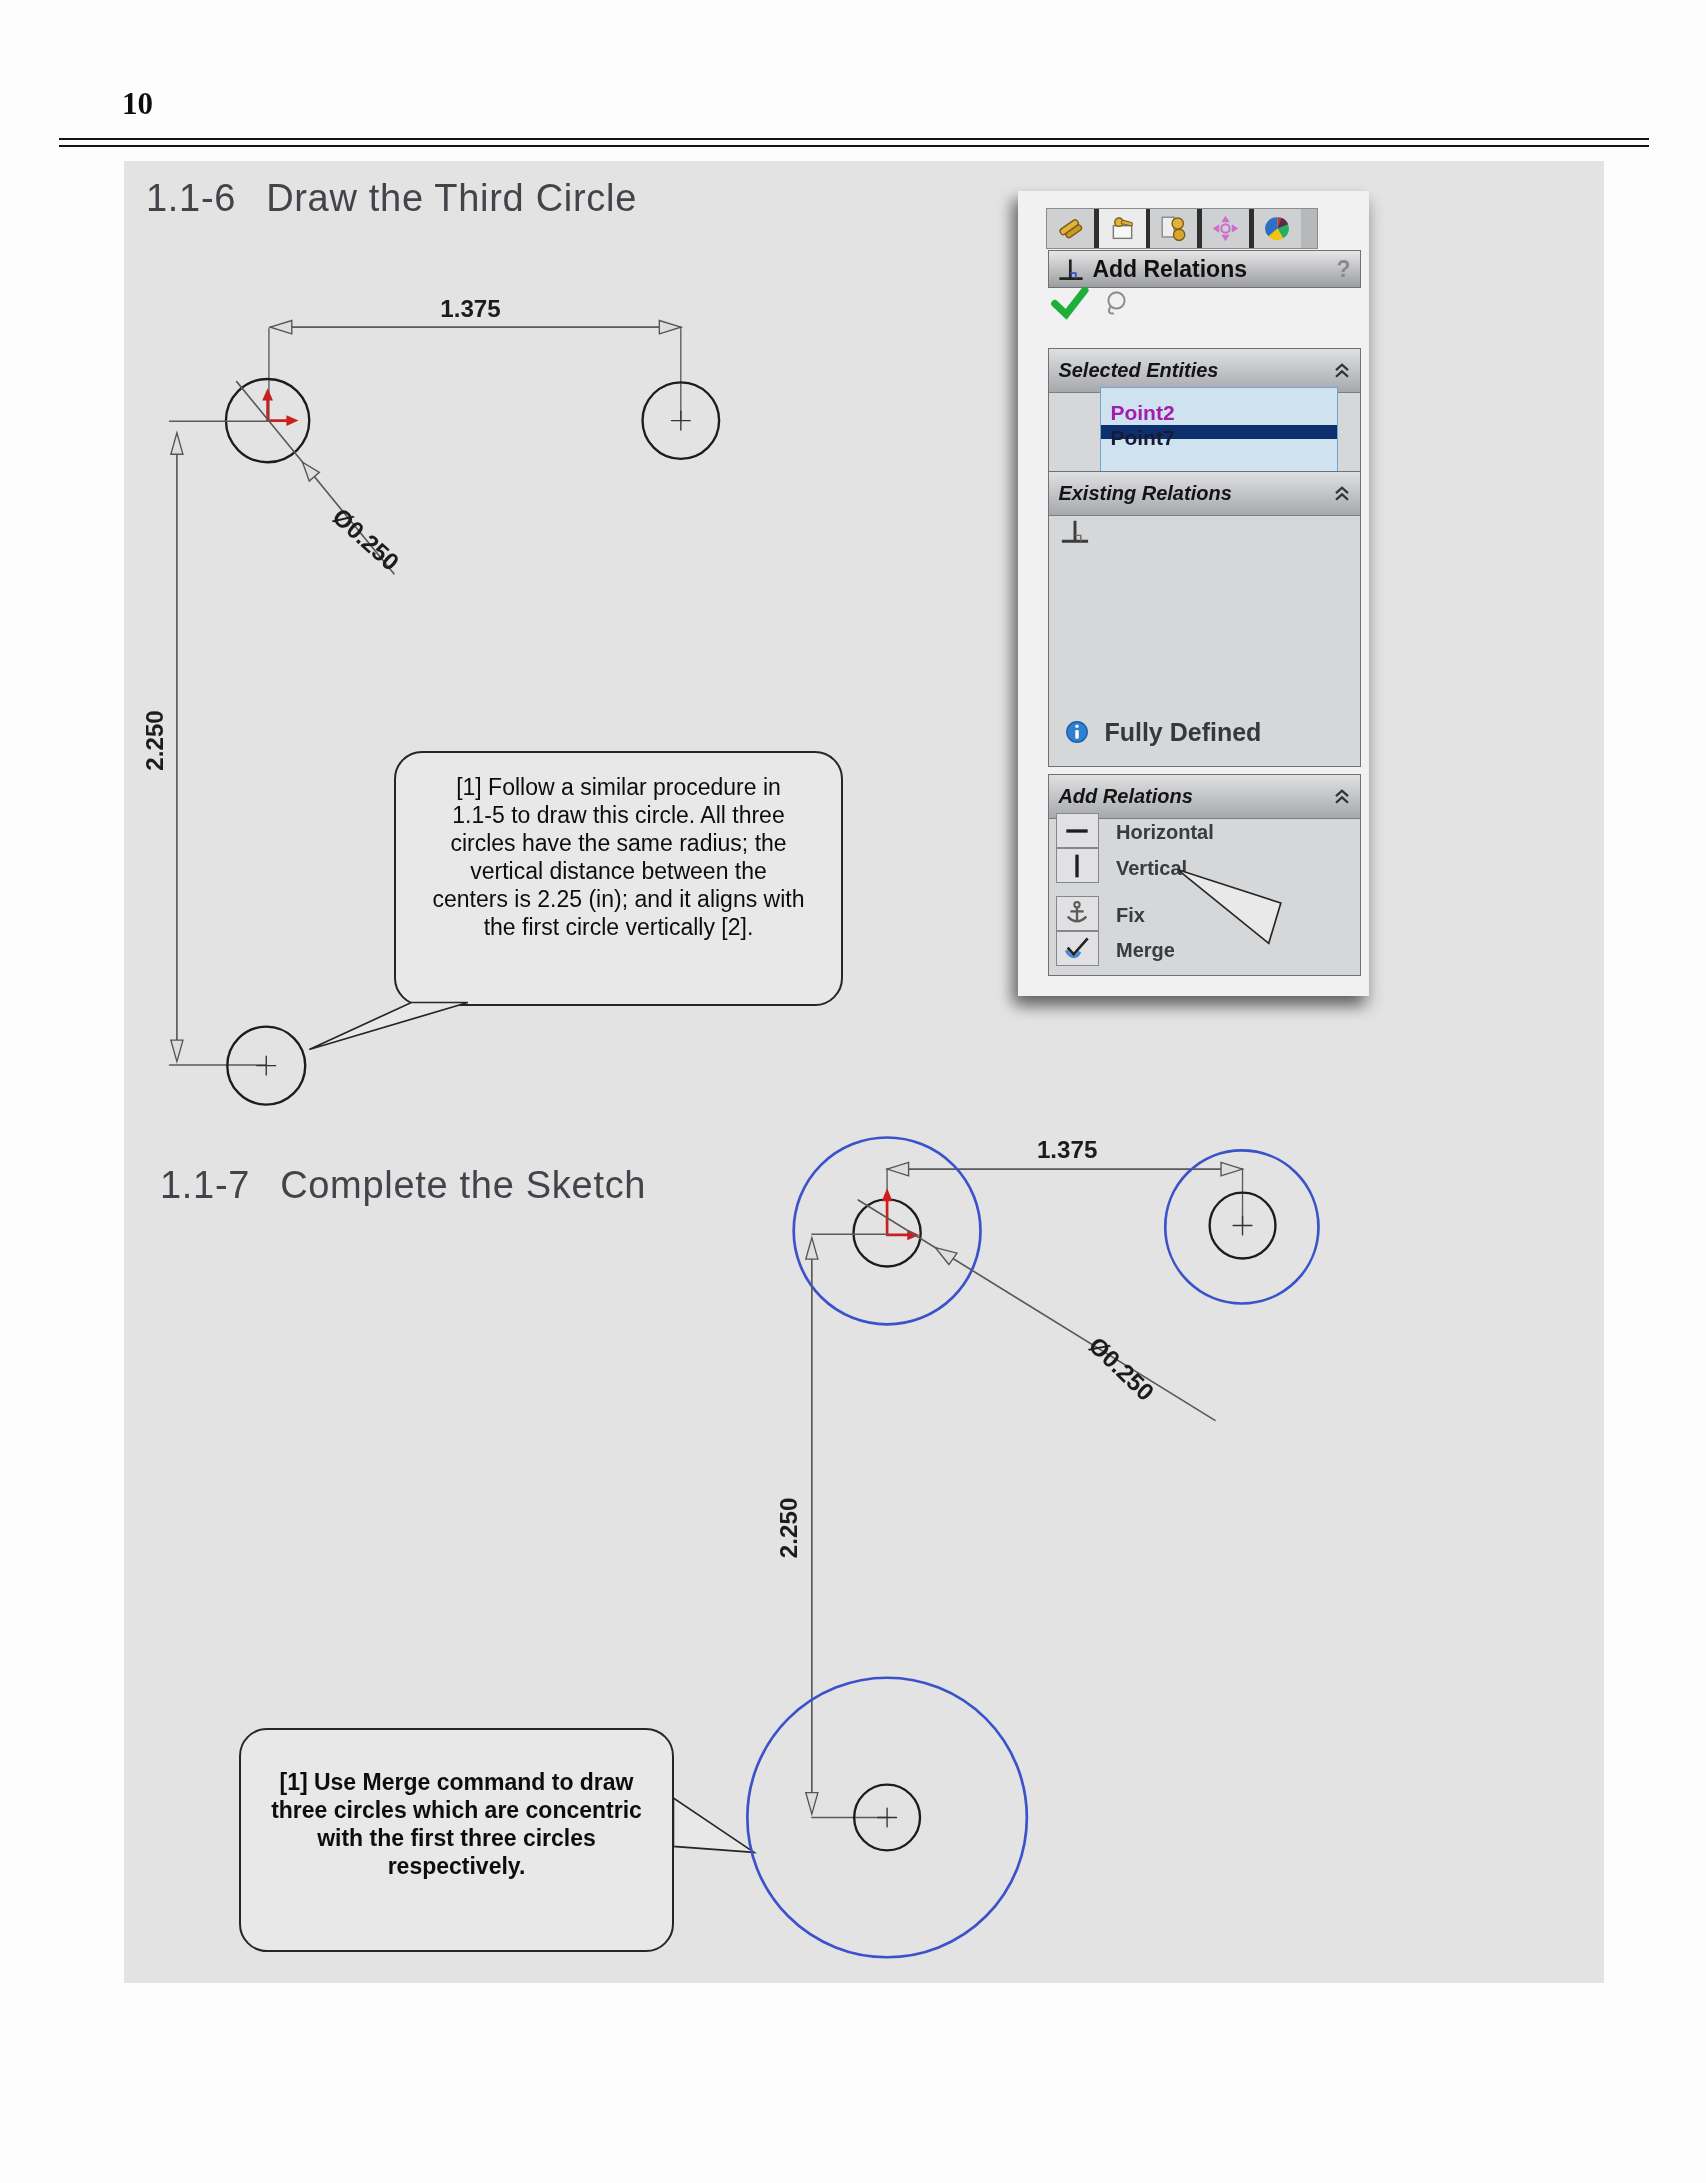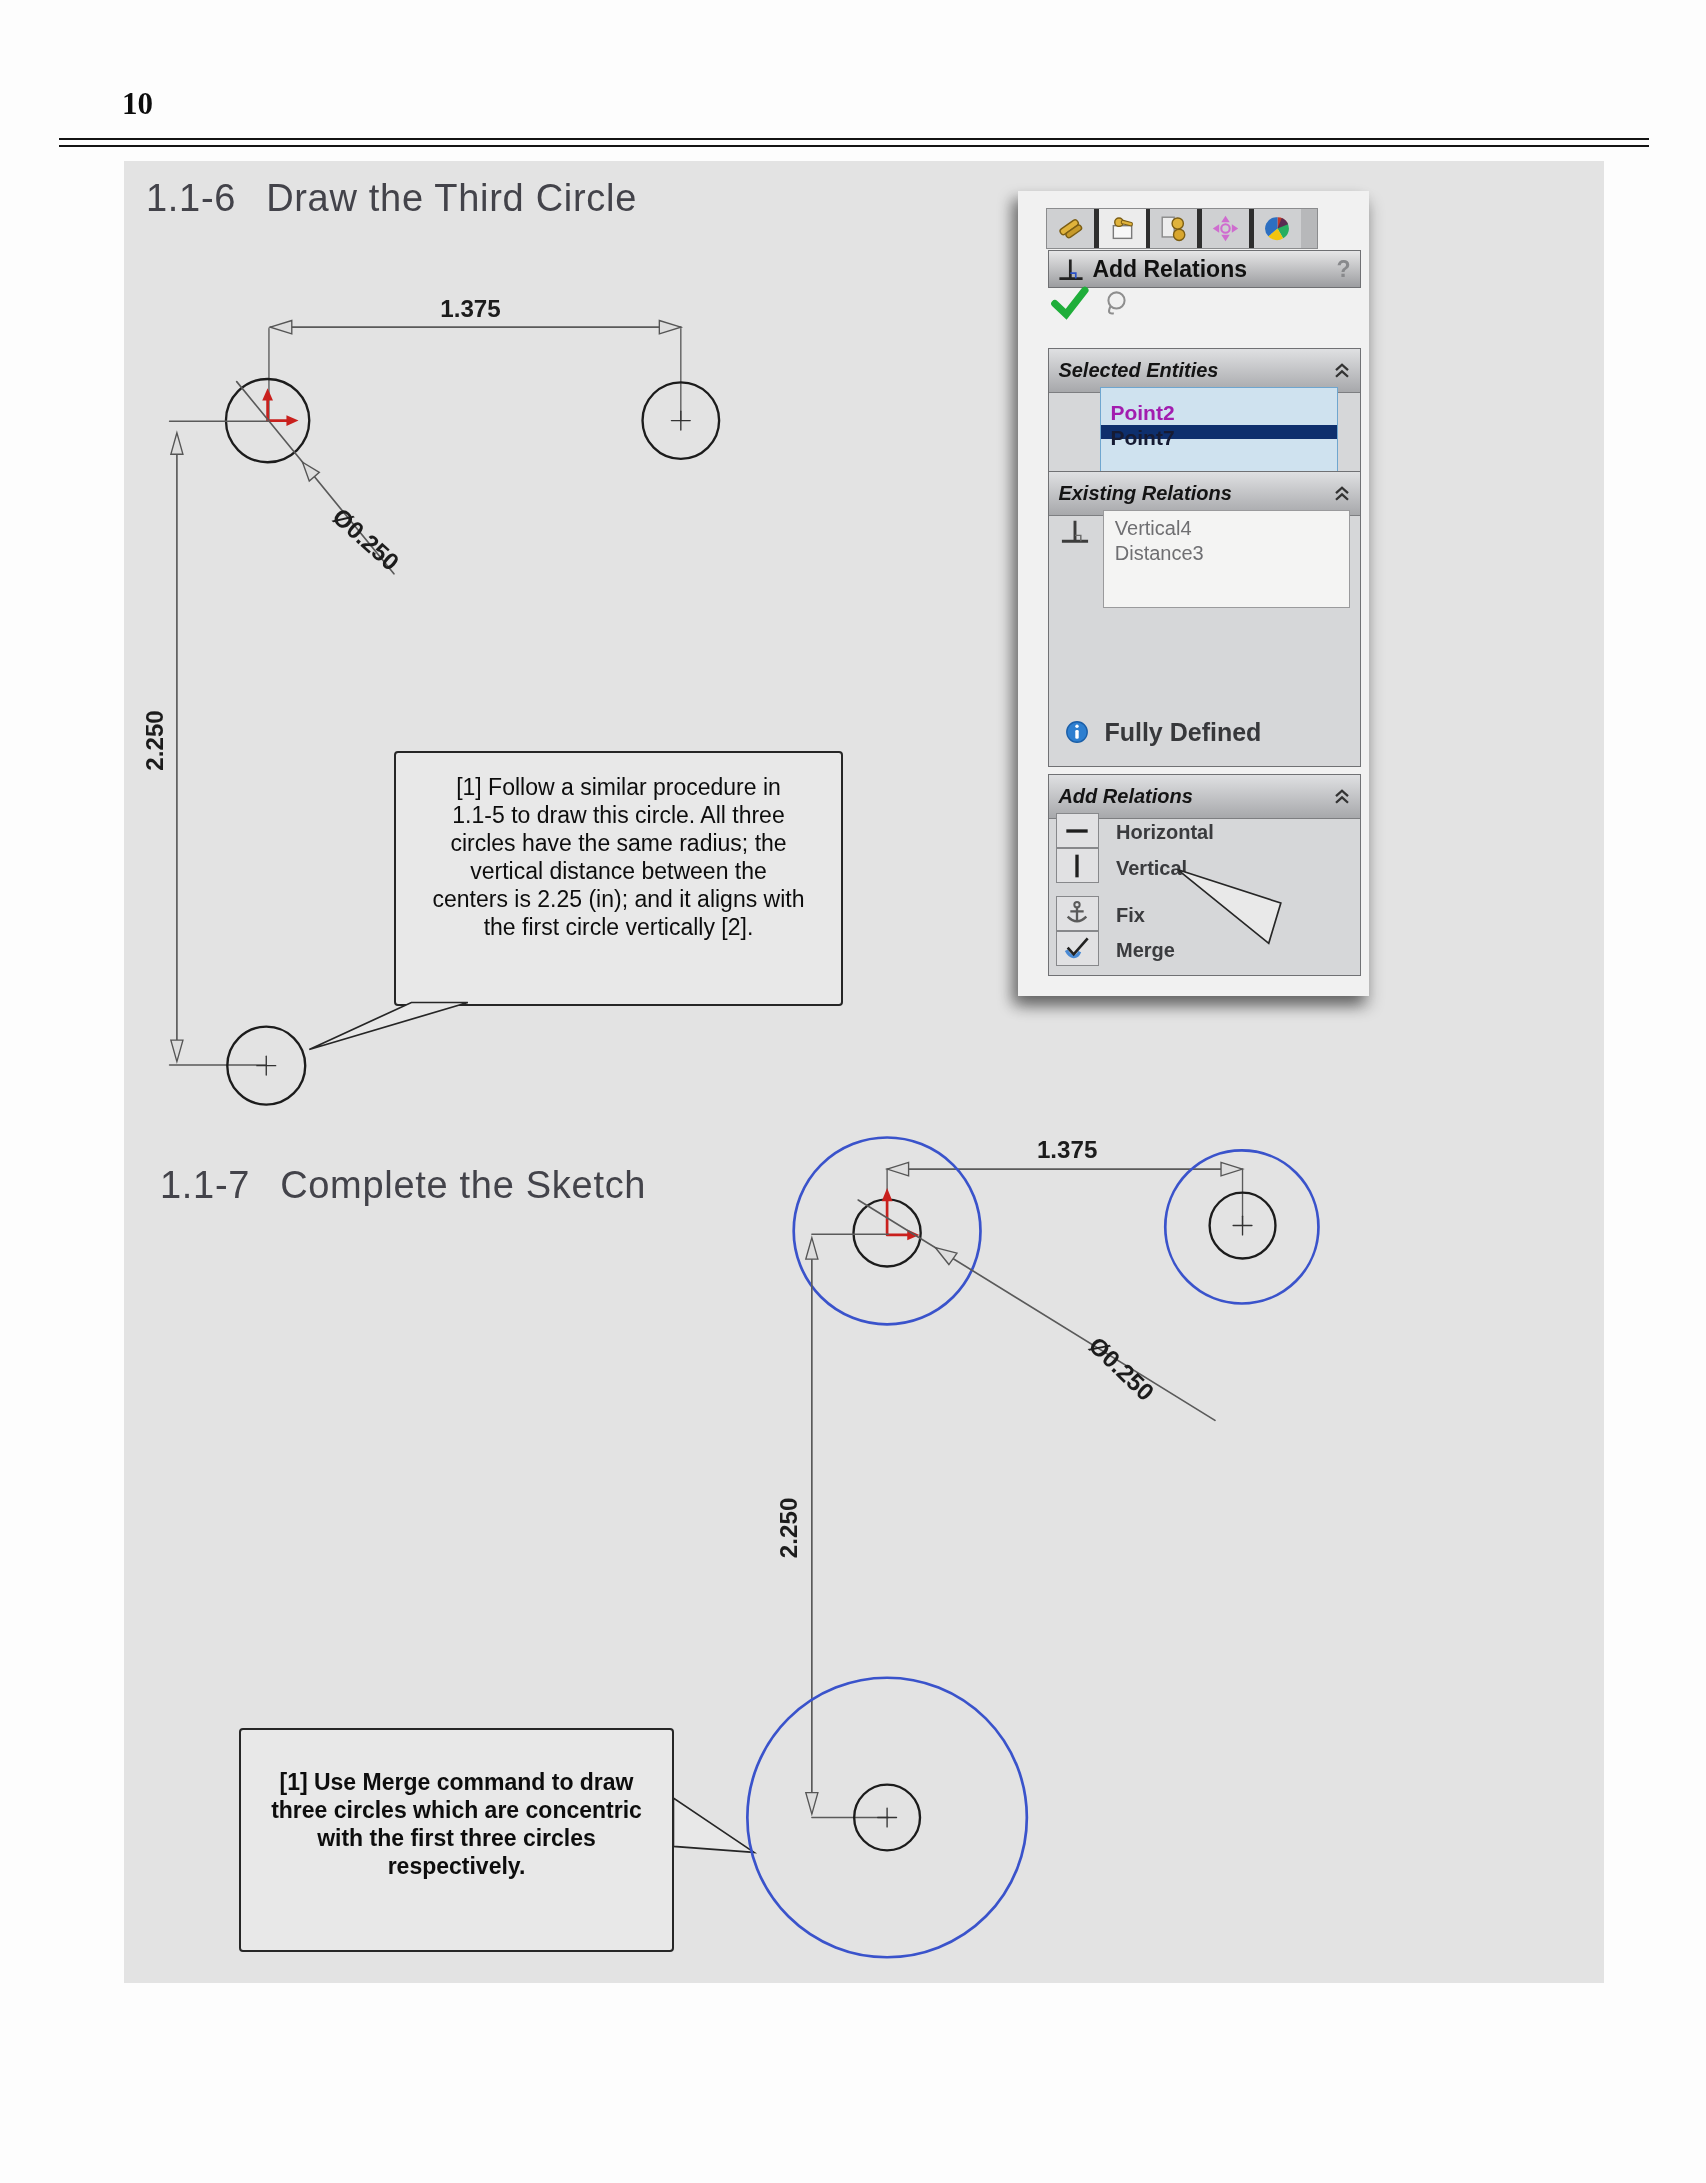--- a/index.html
+++ b/index.html
@@ -8,21 +8,21 @@
   .abs{position:absolute;}
   
   .pagenum{font-family:"Liberation Serif",serif;font-weight:700;font-size:31px;color:#0c0c0c;}
   .booktitle{font-family:"Liberation Serif",serif;font-weight:700;font-style:italic;font-size:31px;color:#0c0c0c;}
   .rule{border-top:2.7px solid #141414;border-bottom:2px solid #141414;height:4.7px;}
   
   .canvas{background:#e3e3e3;}
   .sectitle{font-size:38px;color:#43434a;letter-spacing:0.7px;white-space:nowrap;}
   .sectitle .sid{margin-right:30px;}
   
-  .callout{background:#e8e8e8;border:2px solid #262626;border-radius:4px;
+  .callout{background:#e8e8e8;border:2px solid #262626;border-radius:28px;
            text-align:center;color:#0d0d0d;font-size:23px;line-height:28px;box-sizing:border-box;}
   .callout .b{font-weight:700;}
   .co-bold{font-weight:700;}
   
   .sheet{background:#f1f1f1;box-shadow:-6.7px 8px 13.4px rgba(0,0,0,.38),0 10.8px 15px rgba(0,0,0,.30);}
   .toolbar{background:#b7b8ba;border:0.7px solid #8b8c8e;display:flex;align-items:stretch;}
   .tab{width:47px;background:#cfd0d2;display:flex;align-items:center;justify-content:center;}
   .tab.active{background:#ececec;}
   .tabsep{width:4.7px;background:#2e2e2e;}
   .pmhead{background:linear-gradient(#e6e6e7,#9c9da0);border:0.7px solid #6f7073;
@@ -158,24 +158,20 @@
               <path d="M6 12 L15 4 L24 12 M6 22 L15 14 L24 22" stroke="#333" stroke-width="3.5" fill="none"></path>
             </svg>
         </span>
       </div>
       <div class="abs" style="left:9.4px;top:43px;">
         <svg width="34" height="32" viewBox="0 0 44 44">
             <path d="M4 36 H40 M22 36 V8" stroke="#3c3c3c" stroke-width="4" fill="none"></path>
             <path d="M22 28 h8 v8" stroke="#6a6a6a" stroke-width="2" fill="none"></path>
           </svg>
       </div>
-      <div class="abs ex-list" style="left:54px;top:38px;width:247px;height:98px;">
-        <div>Vertical4</div>
-        <div>Distance3</div>
-      </div>
       <div class="abs status" style="left:13.4px;top:245px;">
         <span style="margin-right:12px;">
           <svg width="30" height="30" viewBox="0 0 44 44">
               <circle cx="22" cy="22" r="15" fill="#2e7fd0" stroke="#1a5ea8" stroke-width="2"></circle>
               <rect x="19.5" y="11" width="5" height="5" rx="2.5" fill="#fff"></rect>
               <rect x="19.5" y="19" width="5" height="13" rx="2" fill="#fff"></rect>
             </svg>
         </span>
         <span>Fully Defined</span>
       </div>

